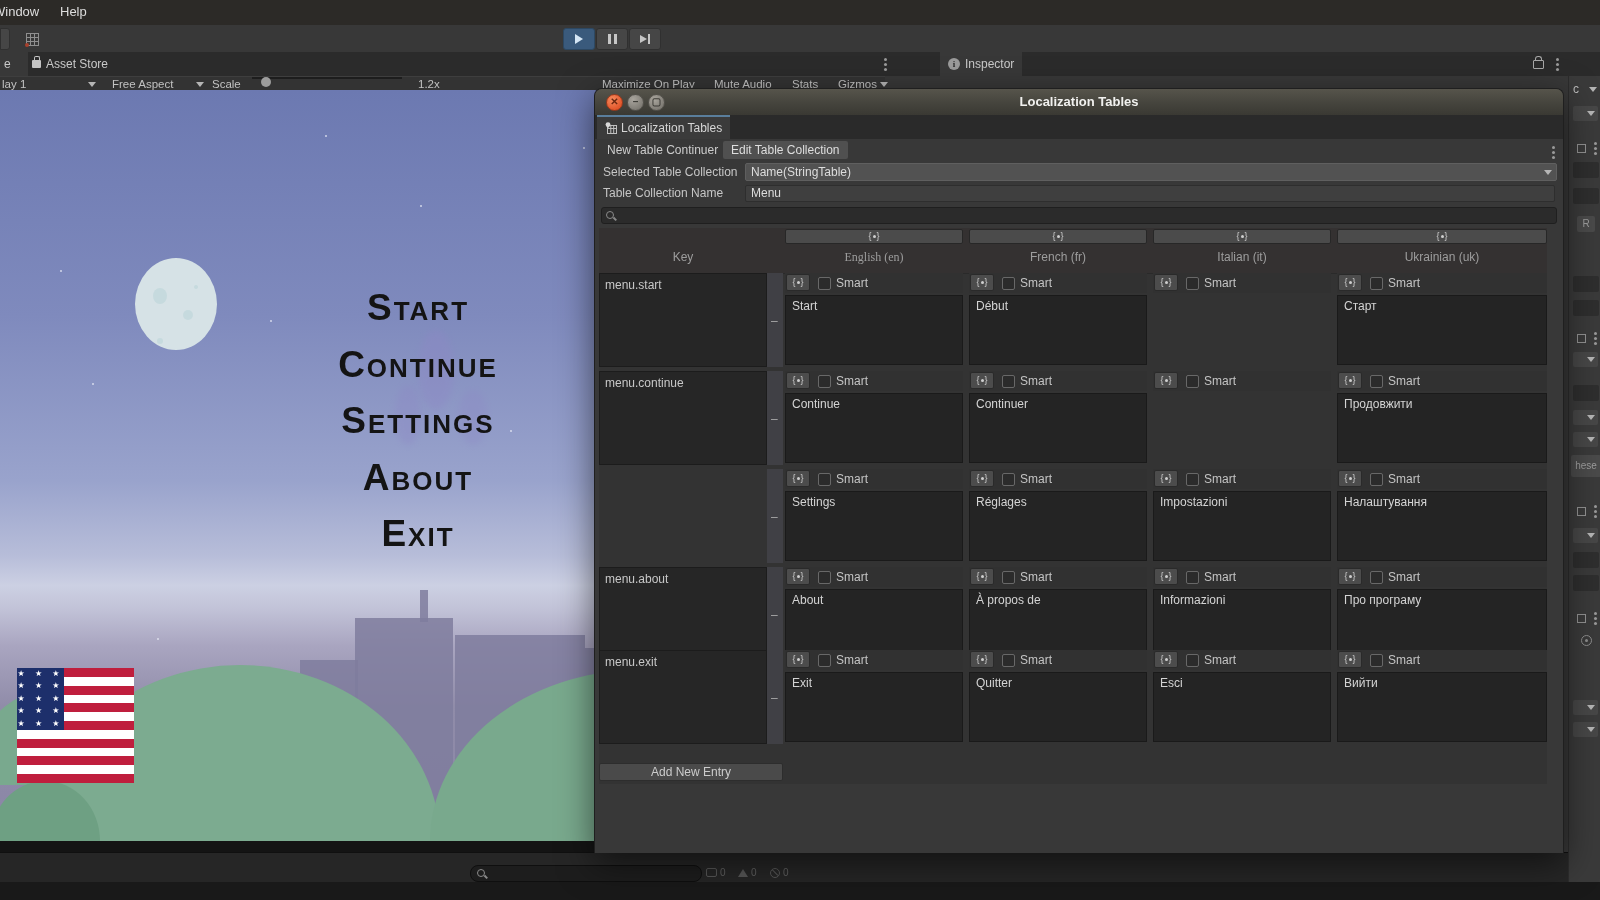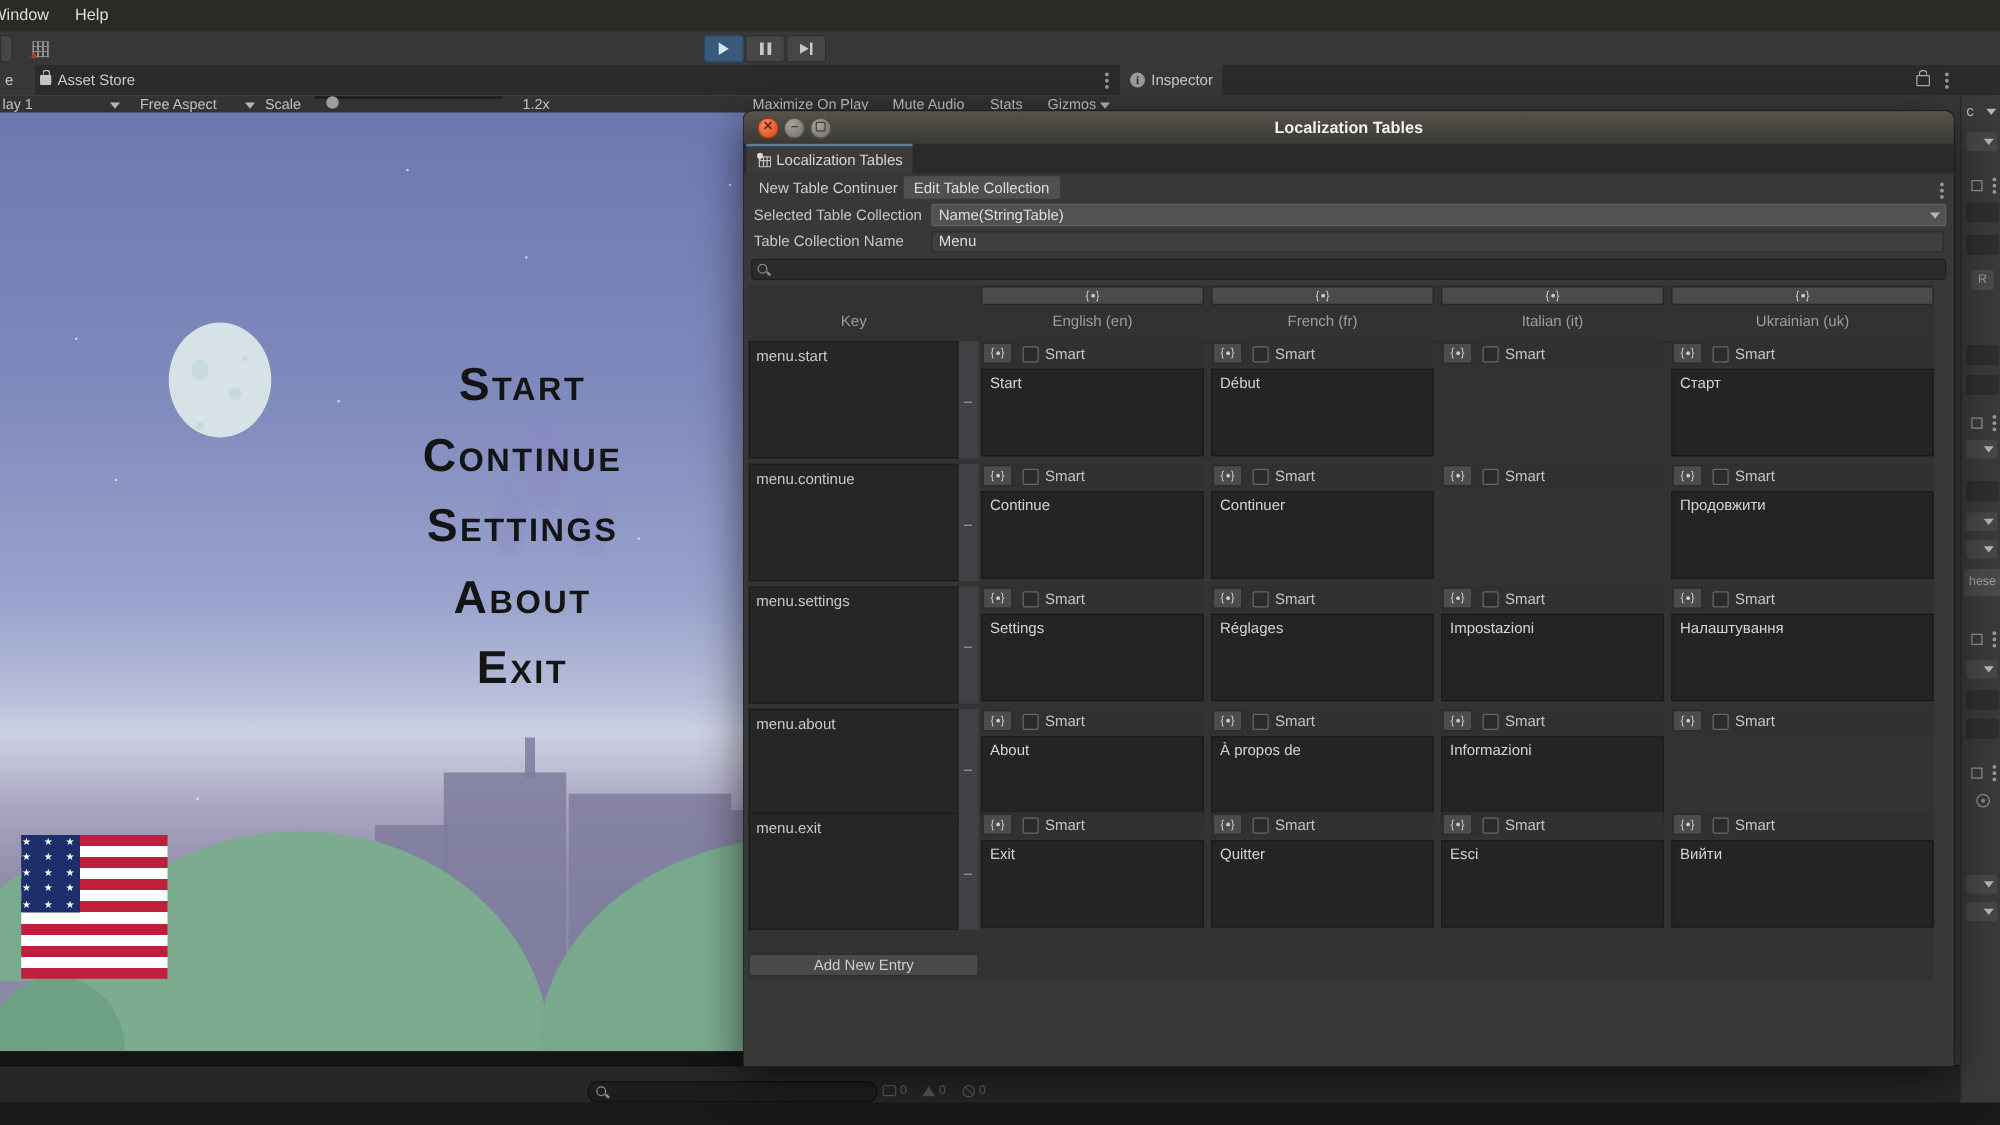--- a/index.html
+++ b/index.html
@@ -209,21 +209,21 @@
 
   <div class="abs tabrow">
     <div class="tab active" style="left:0;width:20px;padding:0 4px">
       <span>e</span>
     </div>
     <div class="tab" style="left:24px">
       <span class="bag"></span>
       <span>Asset Store</span>
     </div>
     <div class="abs" style="left:884px;top:6px"><span class="vdots"></span></div>
-    <div class="tab active" style="left:896px">
+    <div class="tab active" style="left:940px">
       <span class="info-ic"></span>
       <span>Inspector</span>
     </div>
     <div class="abs" style="left:1533px;top:8px">
         <span class="lock" style="display:block"></span>
       </div>
     <div class="abs" style="left:1556px;top:6px"><span class="vdots"></span></div>
   </div>
 
   <div class="abs gamebar">
@@ -389,21 +389,21 @@
     </div>
     <div class="lw-search">
         <span class="mag"></span>
       </div>
     <div class="lt-table" id="lt-table">
       <div class="lt-header" id="lt-header">
           <div class="lt-collabel" style="left: 0px; width: 168px;">Key</div>
           <div class="lt-colbtn" style="left: 186px; width: 178px;">
             <span class="meta-ic">{<i></i>}</span>
           </div>
-          <div class="lt-collabel" style="left: 186px; width: 178px;">English (en)</div>
+          <div class="lt-collabel" style="left: 186px; width: 178px; font-family: Liberation Serif, serif;">English (en)</div>
           <div class="lt-colbtn" style="left: 370px; width: 178px;">
             <span class="meta-ic">{<i></i>}</span>
           </div>
           <div class="lt-collabel" style="left: 370px; width: 178px;">French (fr)</div>
           <div class="lt-colbtn" style="left: 554px; width: 178px;">
             <span class="meta-ic">{<i></i>}</span>
           </div>
           <div class="lt-collabel" style="left: 554px; width: 178px;">Italian (it)</div>
           <div class="lt-colbtn" style="left: 738px; width: 210px;">
             <span class="meta-ic">{<i></i>}</span>
@@ -495,21 +495,20 @@
                 <div class="lc-metabtn">
                   <span class="meta-ic">{<i></i>}</span>
                 </div>
                 <div class="lc-check"></div>
                 <span class="lc-smart">Smart</span>
               </div>
               <div class="lc-text">Продовжити</div>
             </div>
           </div>
           <div class="lt-row" style="top: 241px;">
-            <div class="key-cell">menu.settings</div>
             <div class="minus-strip">
               <span>–</span>
             </div>
             <div class="lang-cell" style="left: 186px; width: 178px;">
               <div class="lc-strip">
                 <div class="lc-metabtn">
                   <span class="meta-ic">{<i></i>}</span>
                 </div>
                 <div class="lc-check"></div>
                 <span class="lc-smart">Smart</span>
@@ -583,20 +582,21 @@
               <div class="lc-text">Informazioni</div>
             </div>
             <div class="lang-cell" style="left: 738px; width: 210px;">
               <div class="lc-strip">
                 <div class="lc-metabtn">
                   <span class="meta-ic">{<i></i>}</span>
                 </div>
                 <div class="lc-check"></div>
                 <span class="lc-smart">Smart</span>
               </div>
+              <div class="lc-text">Про програму</div>
             </div>
           </div>
           <div class="lt-row" style="top: 422px;">
             <div class="key-cell">menu.exit</div>
             <div class="minus-strip">
               <span>–</span>
             </div>
             <div class="lang-cell" style="left: 186px; width: 178px;">
               <div class="lc-strip">
                 <div class="lc-metabtn">

